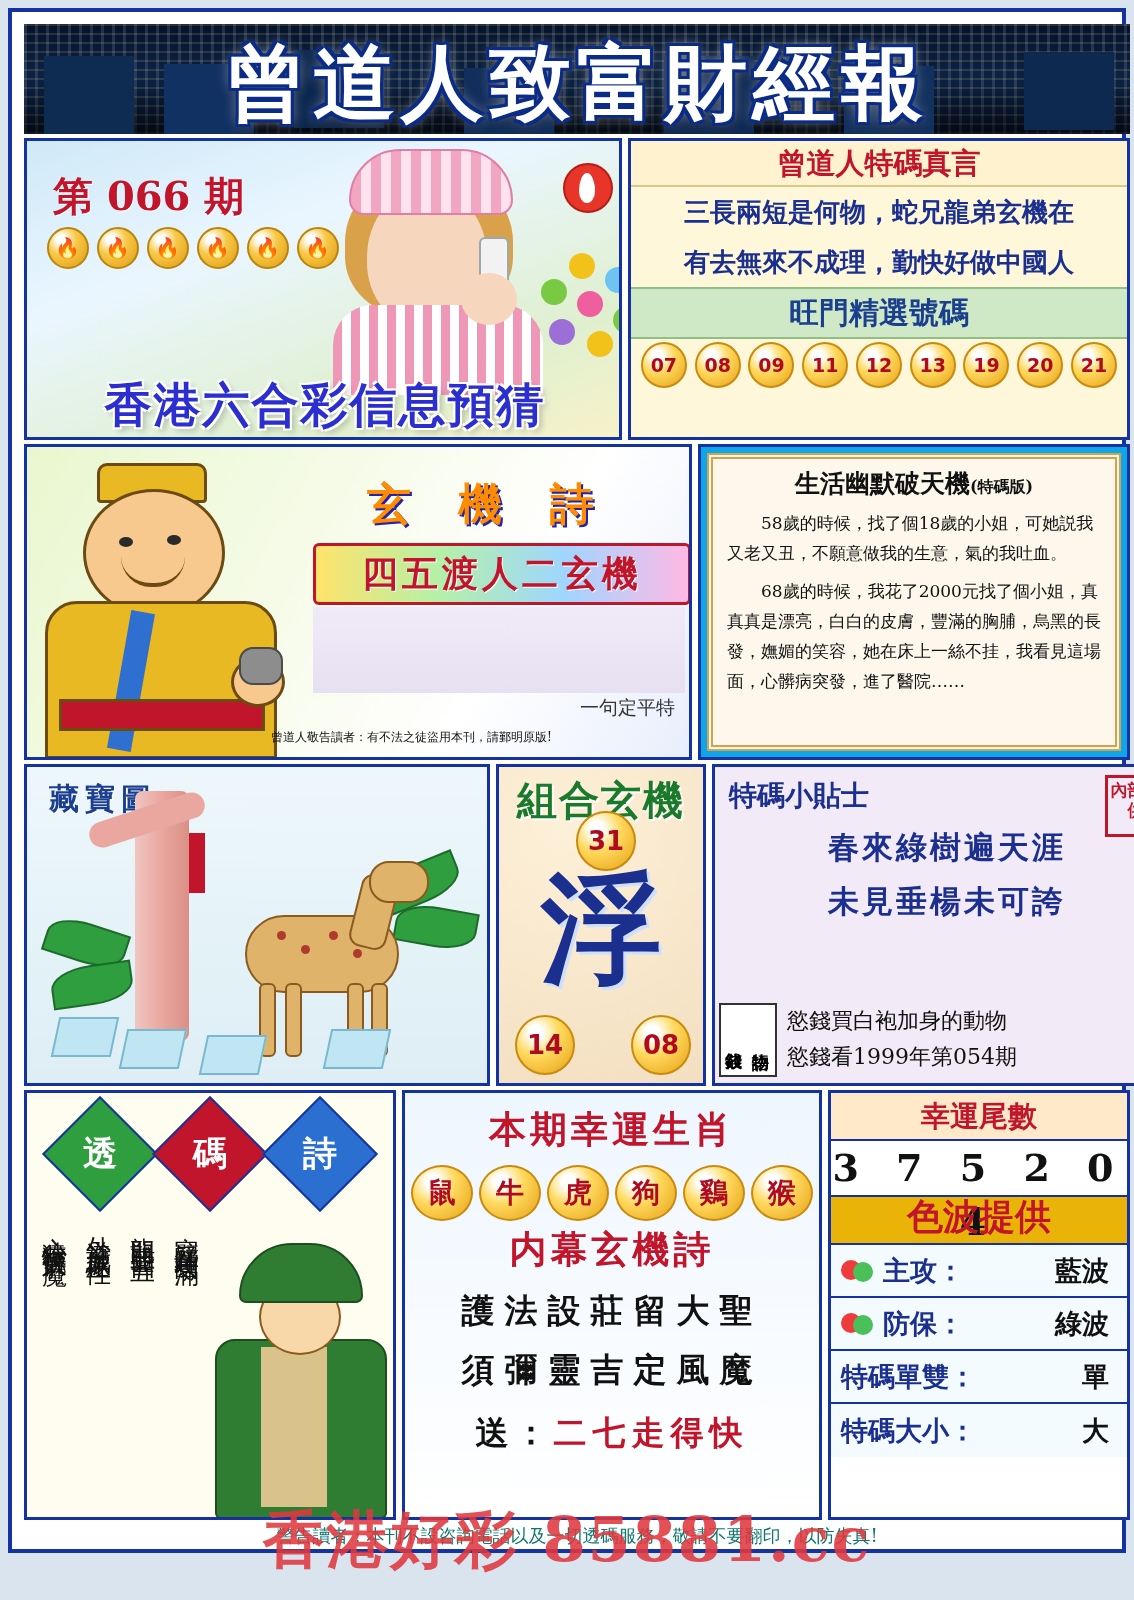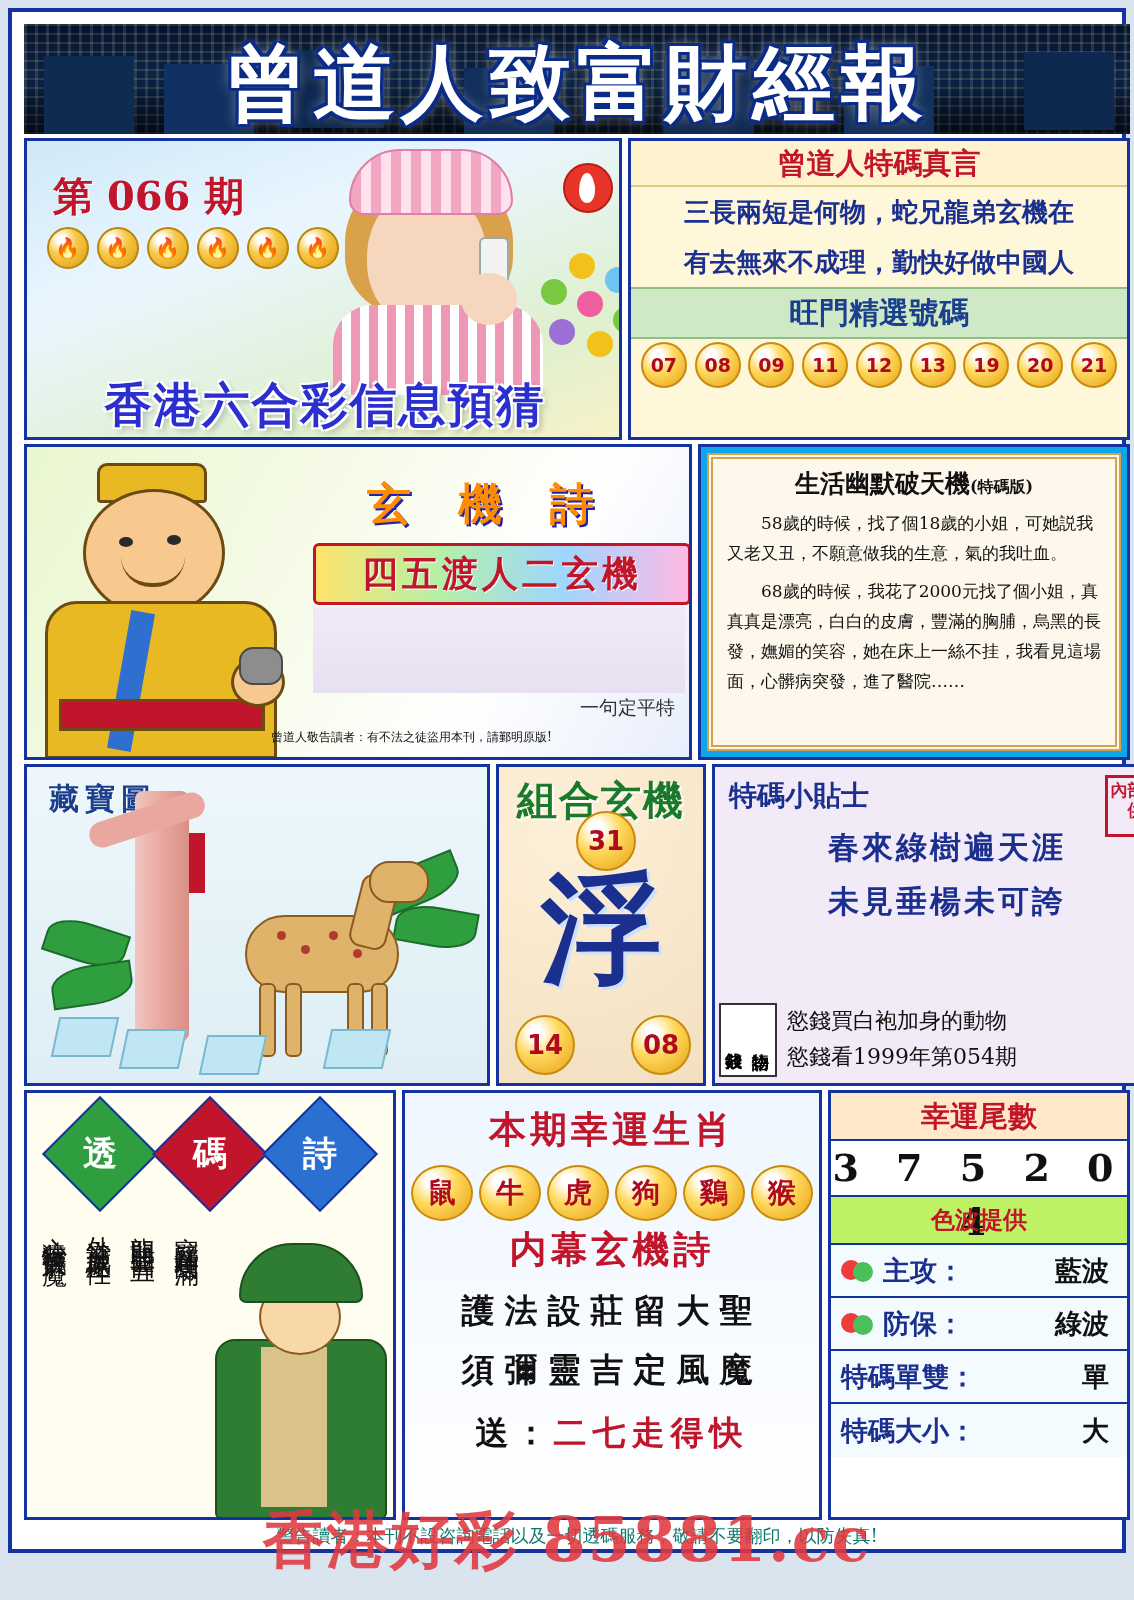--- a/index.html
+++ b/index.html
@@ -157,22 +157,22 @@
   .inside-title{margin-top:4px;text-align:center;font-family:"DejaVu Serif",serif;font-weight:bold;font-size:37px;color:#c0152a;letter-spacing:4px;}
   .inside-line{margin-top:14px;text-align:center;font-family:"DejaVu Serif",serif;font-weight:bold;font-size:33px;color:#111;letter-spacing:10px;}
   .send-line{margin-top:18px;text-align:center;font-family:"DejaVu Serif",serif;font-weight:bold;font-size:33px;color:#111;letter-spacing:6px;}
   .send-line b{color:#c0152a;}
 
   .right-col{position:absolute;left:804px;top:0;width:302px;height:430px;border:3px solid #1433a0;box-sizing:border-box;background:#fff;}
   .rc-head{height:46px;line-height:46px;text-align:center;font-family:"DejaVu Serif",serif;font-weight:bold;font-size:29px;color:#c0152a;
       background:#ffe9c9;border-bottom:2px solid #1433a0;}
   .rc-nums{height:54px;line-height:54px;text-align:center;font-family:"DejaVu Serif",serif;font-weight:bold;font-size:38px;color:#111;
       letter-spacing:12px;border-bottom:2px solid #1433a0;background:#fff;}
-  .rc-head2{height:46px;line-height:46px;text-align:center;font-family:Liberation Serif, serif;font-weight:bold;font-size:24px;color:#c0152a;
-      background:#bef264;border-bottom:2px solid #1433a0;}
+  .rc-head2{height:46px;line-height:46px;text-align:center;font-family:Liberation Mono, monospace;font-weight:bold;font-size:36px;color:#c0152a;
+      background:#eab308;border-bottom:2px solid #1433a0;}
   .rc-row{height:53px;display:flex;align-items:center;border-bottom:2px solid #1433a0;padding-left:10px;box-sizing:border-box;
       font-family:"DejaVu Serif",serif;font-weight:bold;font-size:27px;color:#1b2f8f;background:#f4fbff;}
   .rc-row .v{color:#111;margin-left:auto;margin-right:18px;}
   .twoball{width:34px;height:22px;position:relative;margin-right:8px;}
   .twoball i{position:absolute;width:20px;height:20px;border-radius:50%;display:block;}
 
   
   .footer-note{position:absolute;left:12px;top:1512px;width:1106px;text-align:center;font-family:"DejaVu Serif",serif;font-size:18px;color:#0f766e;}
   .watermark{position:absolute;left:0;top:1498px;width:1134px;text-align:center;font-family:"DejaVu Serif",serif;font-weight:bold;font-size:62px;
       color:#e0383f;opacity:.88;letter-spacing:2px;}

